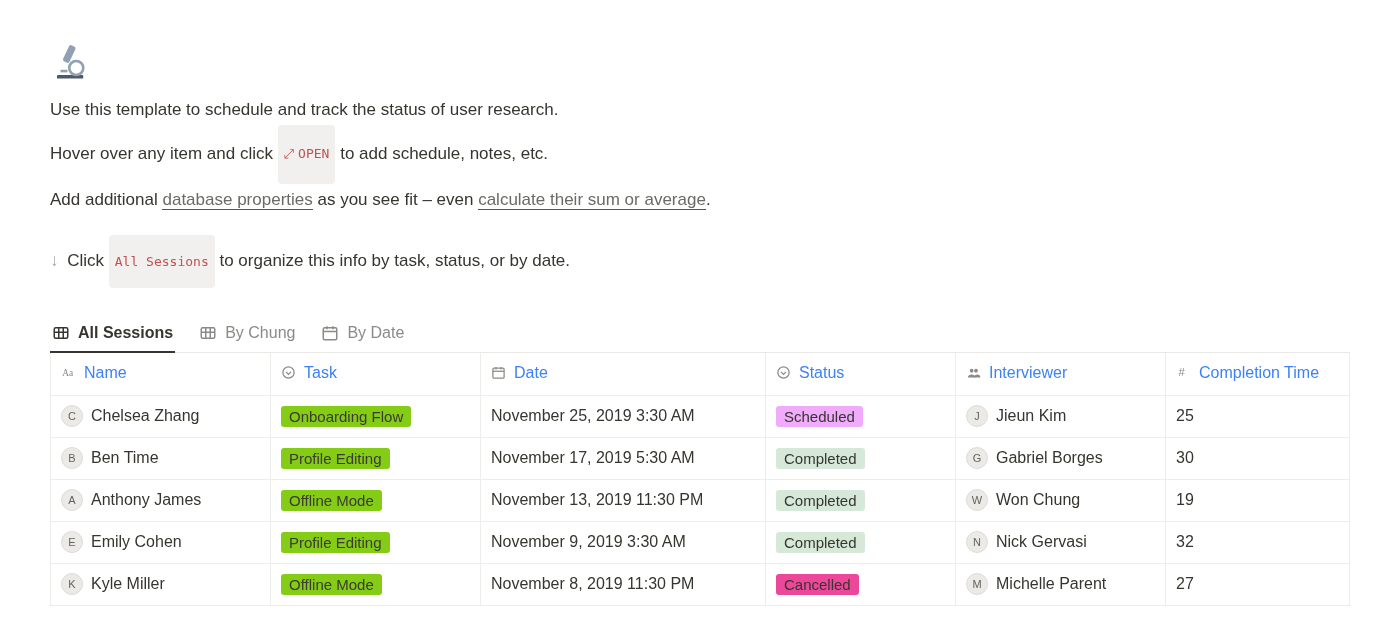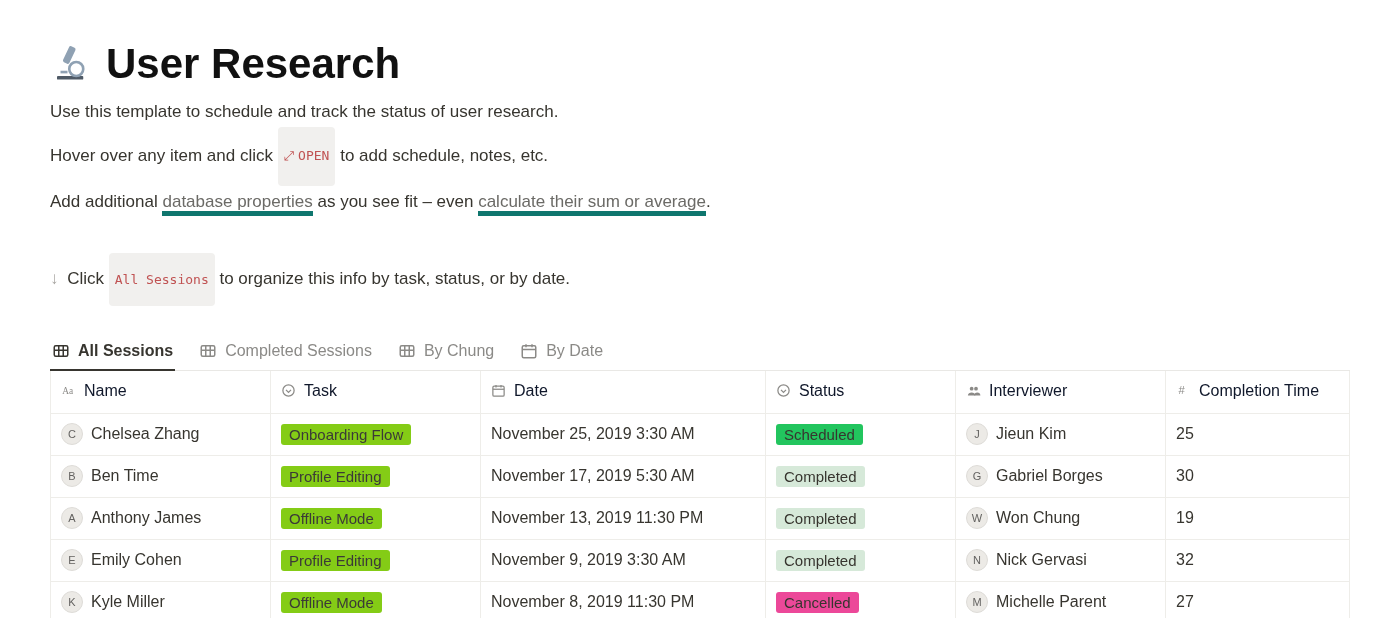--- a/index.html
+++ b/index.html
@@ -25,35 +25,35 @@
   }
   .desc {
     font-size: 17px;
     color: #37352f;
     line-height: 1.6;
     margin-bottom: 2px;
   }
   .desc a, .link {
     color: #6b6a66;
     text-decoration: none;
-    border-bottom: 5px solid #0f766e;
+    border-bottom: 1px solid #0f766e;
   }
   .chip {
     display: inline-block;
     background: #f1f0ee;
     border-radius: 4px;
     padding: 19px 6px;
     font-family: ui-monospace, SFMono-Regular, Menlo, Consolas, monospace;
     font-size: 13px;
     color: #c05252;
     vertical-align: middle;
   }
   .chip .arrow { color: #c05252; margin-right: 4px; }
   .hint-row {
-    margin-top: 38px;
+    margin-top: 22px;
     font-size: 17px;
     color: #37352f;
   }
   .down-arrow { color: #a8a6a2; margin-right: 4px; }
   
   .tabs {
     display: flex;
     gap: 22px;
     margin-top: 30px;
     border-bottom: 1px solid #e9e8e5;
@@ -94,21 +94,21 @@
     border: 1px solid #eeede9;
     text-align: left;
     padding: 8px 10px;
     height: 42px;
     vertical-align: middle;
     white-space: nowrap;
     overflow: hidden;
     text-overflow: ellipsis;
   }
   .db th {
-    color: #0f172a;
+    color: #3b82f6;
     font-weight: 400;
     border-top: none;
   }
   .col-name { width: 220px; }
   .col-task { width: 210px; }
   .col-date { width: 285px; }
   .col-status { width: 190px; }
   .col-interviewer { width: 210px; }
   .col-completion { width: auto; }
   .th-label { display: inline-flex; align-items: center; gap: 8px; }
@@ -153,21 +153,20 @@
 
 <div class="header-row">
   <span class="header-icon">
     <svg viewBox="0 0 48 48">
       <rect x="8" y="40" width="30" height="4" rx="1" fill="#4f5a66"></rect>
       <rect x="18" y="6" width="8" height="20" rx="2" transform="rotate(25 22 16)" fill="#8fa1b3"></rect>
       <circle cx="30" cy="32" r="8" fill="none" stroke="#8fa1b3" stroke-width="3"></circle>
       <rect x="12" y="34" width="8" height="3" fill="#8fa1b3"></rect>
     </svg>
   </span>
-  <h1>User Research</h1>
 </div>
 
 <p class="desc">Use this template to schedule and track the status of user research.</p>
 <p class="desc">
   <span>Hover over any item and click </span>
   <span class="chip"><span class="arrow">⤢</span><span>OPEN</span></span>
   <span> to add schedule, notes, etc.</span>
 </p>
 <p class="desc">
   <span>Add additional </span><a href="#" class="link">database properties</a><span> as you see fit – even </span><a href="#" class="link">calculate their sum or average</a><span>.</span>
@@ -184,31 +183,20 @@
     <div class="tab active">
       <span class="tab-icon">
         <svg viewBox="0 0 24 24">
           <rect x="3" y="5" width="18" height="14" rx="2" fill="none" class="grid-stroke" stroke="#37352f" stroke-width="2"></rect>
           <line x1="3" y1="11" x2="21" y2="11" class="grid-stroke" stroke="#37352f" stroke-width="2"></line>
           <line x1="9" y1="5" x2="9" y2="19" class="grid-stroke" stroke="#37352f" stroke-width="2"></line>
           <line x1="15" y1="5" x2="15" y2="19" class="grid-stroke" stroke="#37352f" stroke-width="2"></line>
         </svg>
       </span>
       <span>All Sessions</span>
-    </div>
-    <div class="tab">
-      <span class="tab-icon">
-        <svg viewBox="0 0 24 24">
-          <rect x="3" y="5" width="18" height="14" rx="2" fill="none" class="grid-stroke" stroke="#8b8a87" stroke-width="2"></rect>
-          <line x1="3" y1="11" x2="21" y2="11" class="grid-stroke" stroke="#8b8a87" stroke-width="2"></line>
-          <line x1="9" y1="5" x2="9" y2="19" class="grid-stroke" stroke="#8b8a87" stroke-width="2"></line>
-          <line x1="15" y1="5" x2="15" y2="19" class="grid-stroke" stroke="#8b8a87" stroke-width="2"></line>
-        </svg>
-      </span>
-      <span>Completed Sessions</span>
     </div>
     <div class="tab">
       <span class="tab-icon">
         <svg viewBox="0 0 24 24">
           <rect x="3" y="5" width="18" height="14" rx="2" fill="none" class="grid-stroke" stroke="#8b8a87" stroke-width="2"></rect>
           <line x1="3" y1="11" x2="21" y2="11" class="grid-stroke" stroke="#8b8a87" stroke-width="2"></line>
           <line x1="9" y1="5" x2="9" y2="19" class="grid-stroke" stroke="#8b8a87" stroke-width="2"></line>
           <line x1="15" y1="5" x2="15" y2="19" class="grid-stroke" stroke="#8b8a87" stroke-width="2"></line>
         </svg>
       </span>
@@ -299,21 +287,21 @@
   <tbody id="tbody">
       <tr>
         <td>
           <div class="cell-flex">
             <span class="avatar">C</span>
             <span>Chelsea Zhang</span>
           </div>
         </td>
         <td><span class="tag">Onboarding Flow</span></td>
         <td>November 25, 2019 3:30 AM</td>
-        <td><span class="badge" style="background:#22c55e">Scheduled</span></td>
+        <td><span class="badge" style="background:#f0abfc">Scheduled</span></td>
         <td>
           <div class="cell-flex">
             <span class="avatar">J</span>
             <span>Jieun Kim</span>
           </div>
         </td>
         <td class="num-cell">25</td>
       </tr>
       <tr>
         <td>

